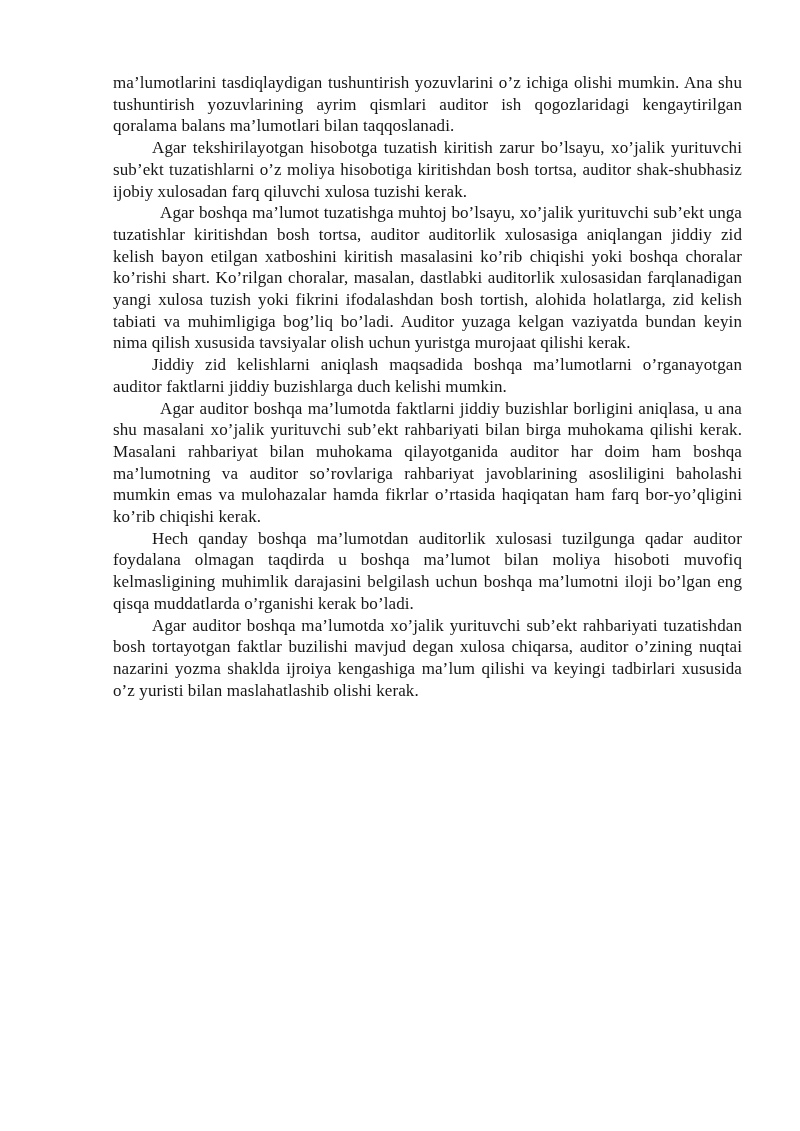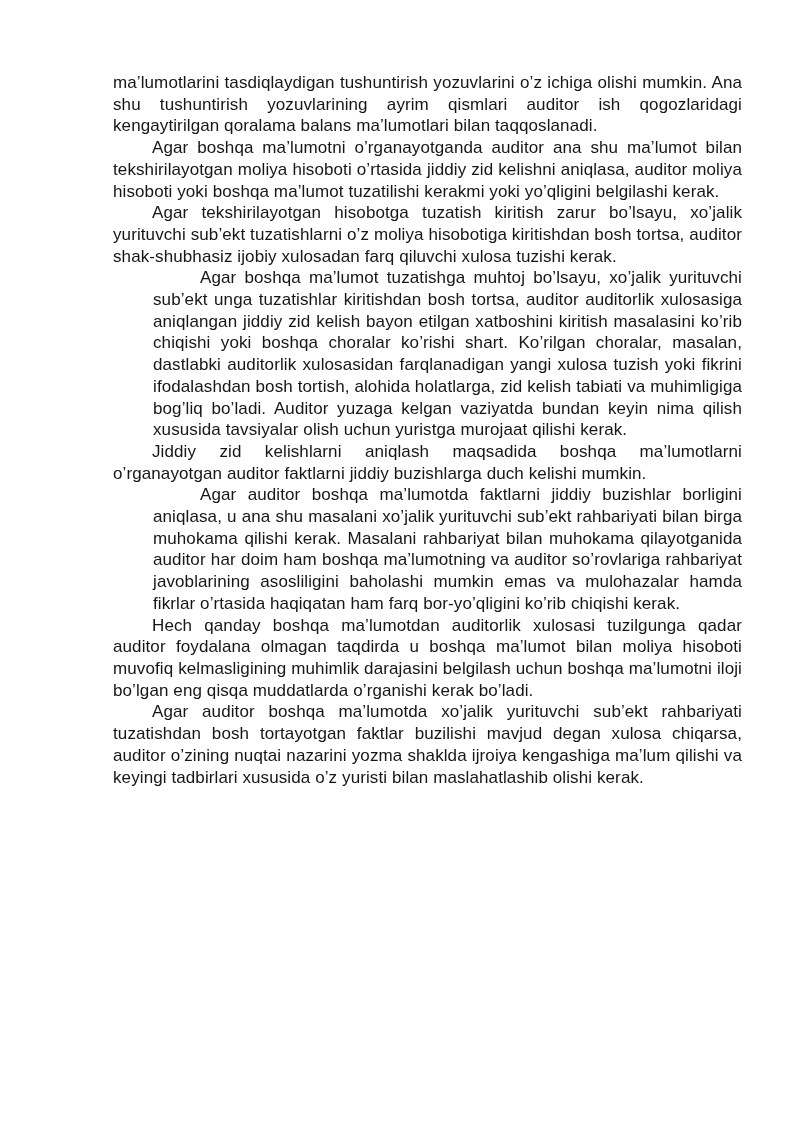--- a/index.html
+++ b/index.html
@@ -6,48 +6,47 @@
     margin: 0;
     padding: 0;
     background: #ffffff;
   }
   .page {
     position: relative;
     width: 800px;
     height: 1131px;
     background: #ffffff;
     overflow: hidden;
-    font-family: Liberation Sans, sans-serif;
+    font-family: Liberation Serif, serif;
   }
   .text-block {
     position: absolute;
     left: 113px;
     top: 72px;
     width: 629px;
     color: #161616;
     font-size: 17px;
     line-height: 21.7px;
     text-align: justify;
     letter-spacing: 0.1px;
   }
   .para {
     margin: 0;
     padding: 0;
     text-indent: 39px;
   }
   .para.no-indent { text-indent: 0; }
-  .para.wide-indent { text-indent: 47px; margin-left: 40px; }
+  .para.wide-indent { text-indent: 47px; }
 </style>
 </head>
 <body>
 
 <div class="page">
   <div class="text-block">
     <p class="para no-indent">ma’lumotlarini tasdiqlaydigan tushuntirish yozuvlarini o’z ichiga olishi mumkin. Ana shu tushuntirish yozuvlarining ayrim qismlari auditor ish qogozlaridagi kengaytirilgan qoralama balans ma’lumotlari bilan taqqoslanadi.</p>
-    <p class="para">Agar boshqa ma’lumotni o’rganayotganda auditor ana shu ma’lumot bilan tekshirilayotgan moliya hisoboti o’rtasida jiddiy zid kelishni aniqlasa, auditor moliya hisoboti yoki boshqa ma’lumot tuzatilishi kerakmi yoki yo’qligini belgilashi kerak.</p>
     <p class="para">Agar tekshirilayotgan hisobotga tuzatish kiritish zarur bo’lsayu, xo’jalik yurituvchi sub’ekt tuzatishlarni o’z moliya hisobotiga kiritishdan bosh tortsa, auditor shak-shubhasiz ijobiy xulosadan farq qiluvchi xulosa tuzishi kerak.</p>
     <p class="para wide-indent">Agar boshqa ma’lumot tuzatishga muhtoj bo’lsayu, xo’jalik yurituvchi sub’ekt unga tuzatishlar kiritishdan bosh tortsa, auditor auditorlik xulosasiga aniqlangan jiddiy zid kelish bayon etilgan xatboshini kiritish masalasini ko’rib chiqishi yoki boshqa choralar ko’rishi shart. Ko’rilgan choralar, masalan, dastlabki auditorlik xulosasidan farqlanadigan yangi xulosa tuzish yoki fikrini ifodalashdan bosh tortish, alohida holatlarga, zid kelish tabiati va muhimligiga bog’liq bo’ladi. Auditor yuzaga kelgan vaziyatda bundan keyin nima qilish xususida tavsiyalar olish uchun yuristga murojaat qilishi kerak.</p>
     <p class="para">Jiddiy zid kelishlarni aniqlash maqsadida boshqa ma’lumotlarni o’rganayotgan auditor faktlarni jiddiy buzishlarga duch kelishi mumkin.</p>
     <p class="para wide-indent">Agar auditor boshqa ma’lumotda faktlarni jiddiy buzishlar borligini aniqlasa, u ana shu masalani xo’jalik yurituvchi sub’ekt rahbariyati bilan birga muhokama qilishi kerak. Masalani rahbariyat bilan muhokama qilayotganida auditor har doim ham boshqa ma’lumotning va auditor so’rovlariga rahbariyat javoblarining asosliligini baholashi mumkin emas va mulohazalar hamda fikrlar o’rtasida haqiqatan ham farq bor-yo’qligini ko’rib chiqishi kerak.</p>
     <p class="para">Hech qanday boshqa ma’lumotdan auditorlik xulosasi tuzilgunga qadar auditor foydalana olmagan taqdirda u boshqa ma’lumot bilan moliya hisoboti muvofiq kelmasligining muhimlik darajasini belgilash uchun boshqa ma’lumotni iloji bo’lgan eng qisqa muddatlarda o’rganishi kerak bo’ladi.</p>
     <p class="para">Agar auditor boshqa ma’lumotda xo’jalik yurituvchi sub’ekt rahbariyati tuzatishdan bosh tortayotgan faktlar buzilishi mavjud degan xulosa chiqarsa, auditor o’zining nuqtai nazarini yozma shaklda ijroiya kengashiga ma’lum qilishi va keyingi tadbirlari xususida o’z yuristi bilan maslahatlashib olishi kerak.</p>
   </div>
 </div>
 
 </body></html>

